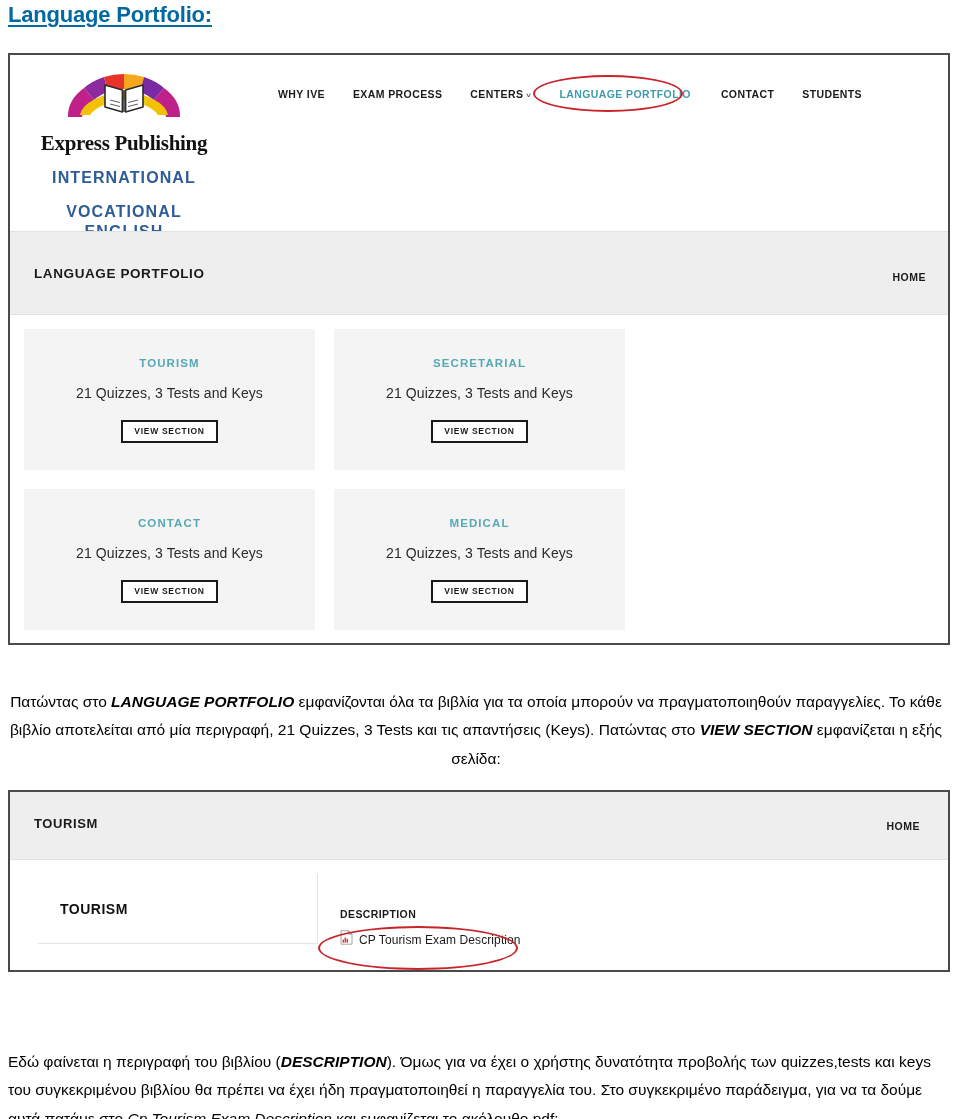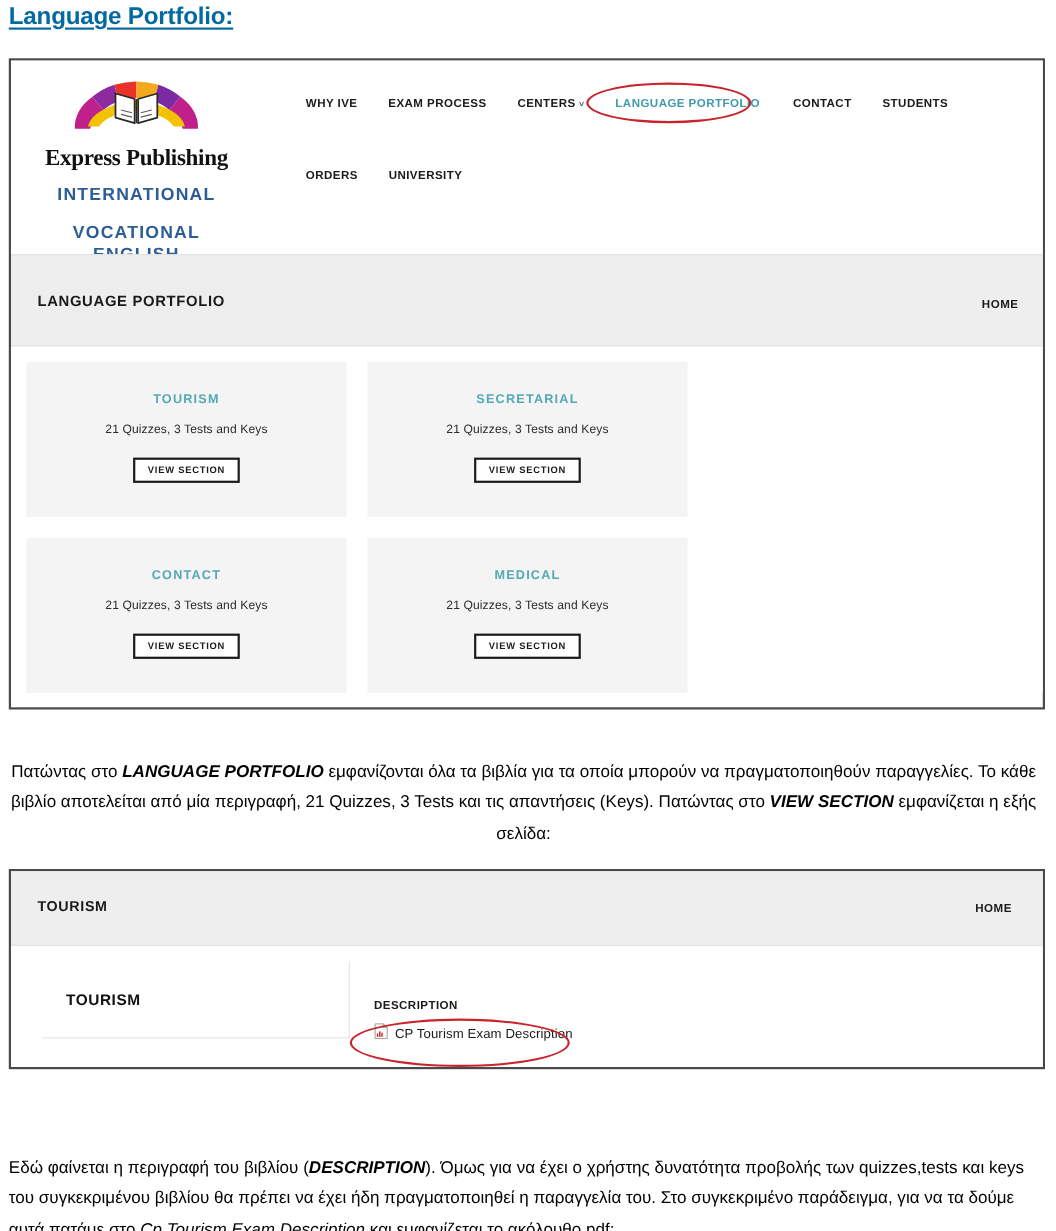--- a/index.html
+++ b/index.html
@@ -148,21 +148,21 @@
     align-items: center;
     padding-top: 28px;
   }
   .card-title {
     font-size: 11.5px;
     font-weight: bold;
     letter-spacing: 1.1px;
     color: #55a8b4;
   }
   .card-sub {
-    font-size: 11px;
+    font-size: 14px;
     color: #2b2b2b;
     margin-top: 16px;
     letter-spacing: 0.1px;
   }
   .card-btn {
     margin-top: 19px;
     border: 2px solid #1a1a1a;
     background: #fff;
     padding: 5px 11px 5px 11px;
     font-size: 8.5px;
@@ -308,24 +308,20 @@
 
     <nav class="nav">
       <div class="nav-row">
         <span class="nav-item"><span>WHY IVE</span></span>
         <span class="nav-item"><span>EXAM PROCESS</span></span>
         <span class="nav-item"><span>CENTERS</span><span class="caret">˅</span></span>
         <span class="nav-item active wide"><span>LANGUAGE PORTFOLIO</span><span class="nav-highlight"></span></span>
         <span class="nav-item"><span>CONTACT</span></span>
         <span class="nav-item"><span>STUDENTS</span></span>
       </div>
-      <div class="nav-row second">
-        <span class="nav-item"><span>ORDERS</span></span>
-        <span class="nav-item"><span>UNIVERSITY</span></span>
-      </div>
     </nav>
   </div>
 
   <div class="section-bar">
     <div class="section-bar-title">LANGUAGE PORTFOLIO</div>
     <div class="section-bar-home">HOME</div>
   </div>
 
   <div class="card-grid">
     <div class="course-card">

